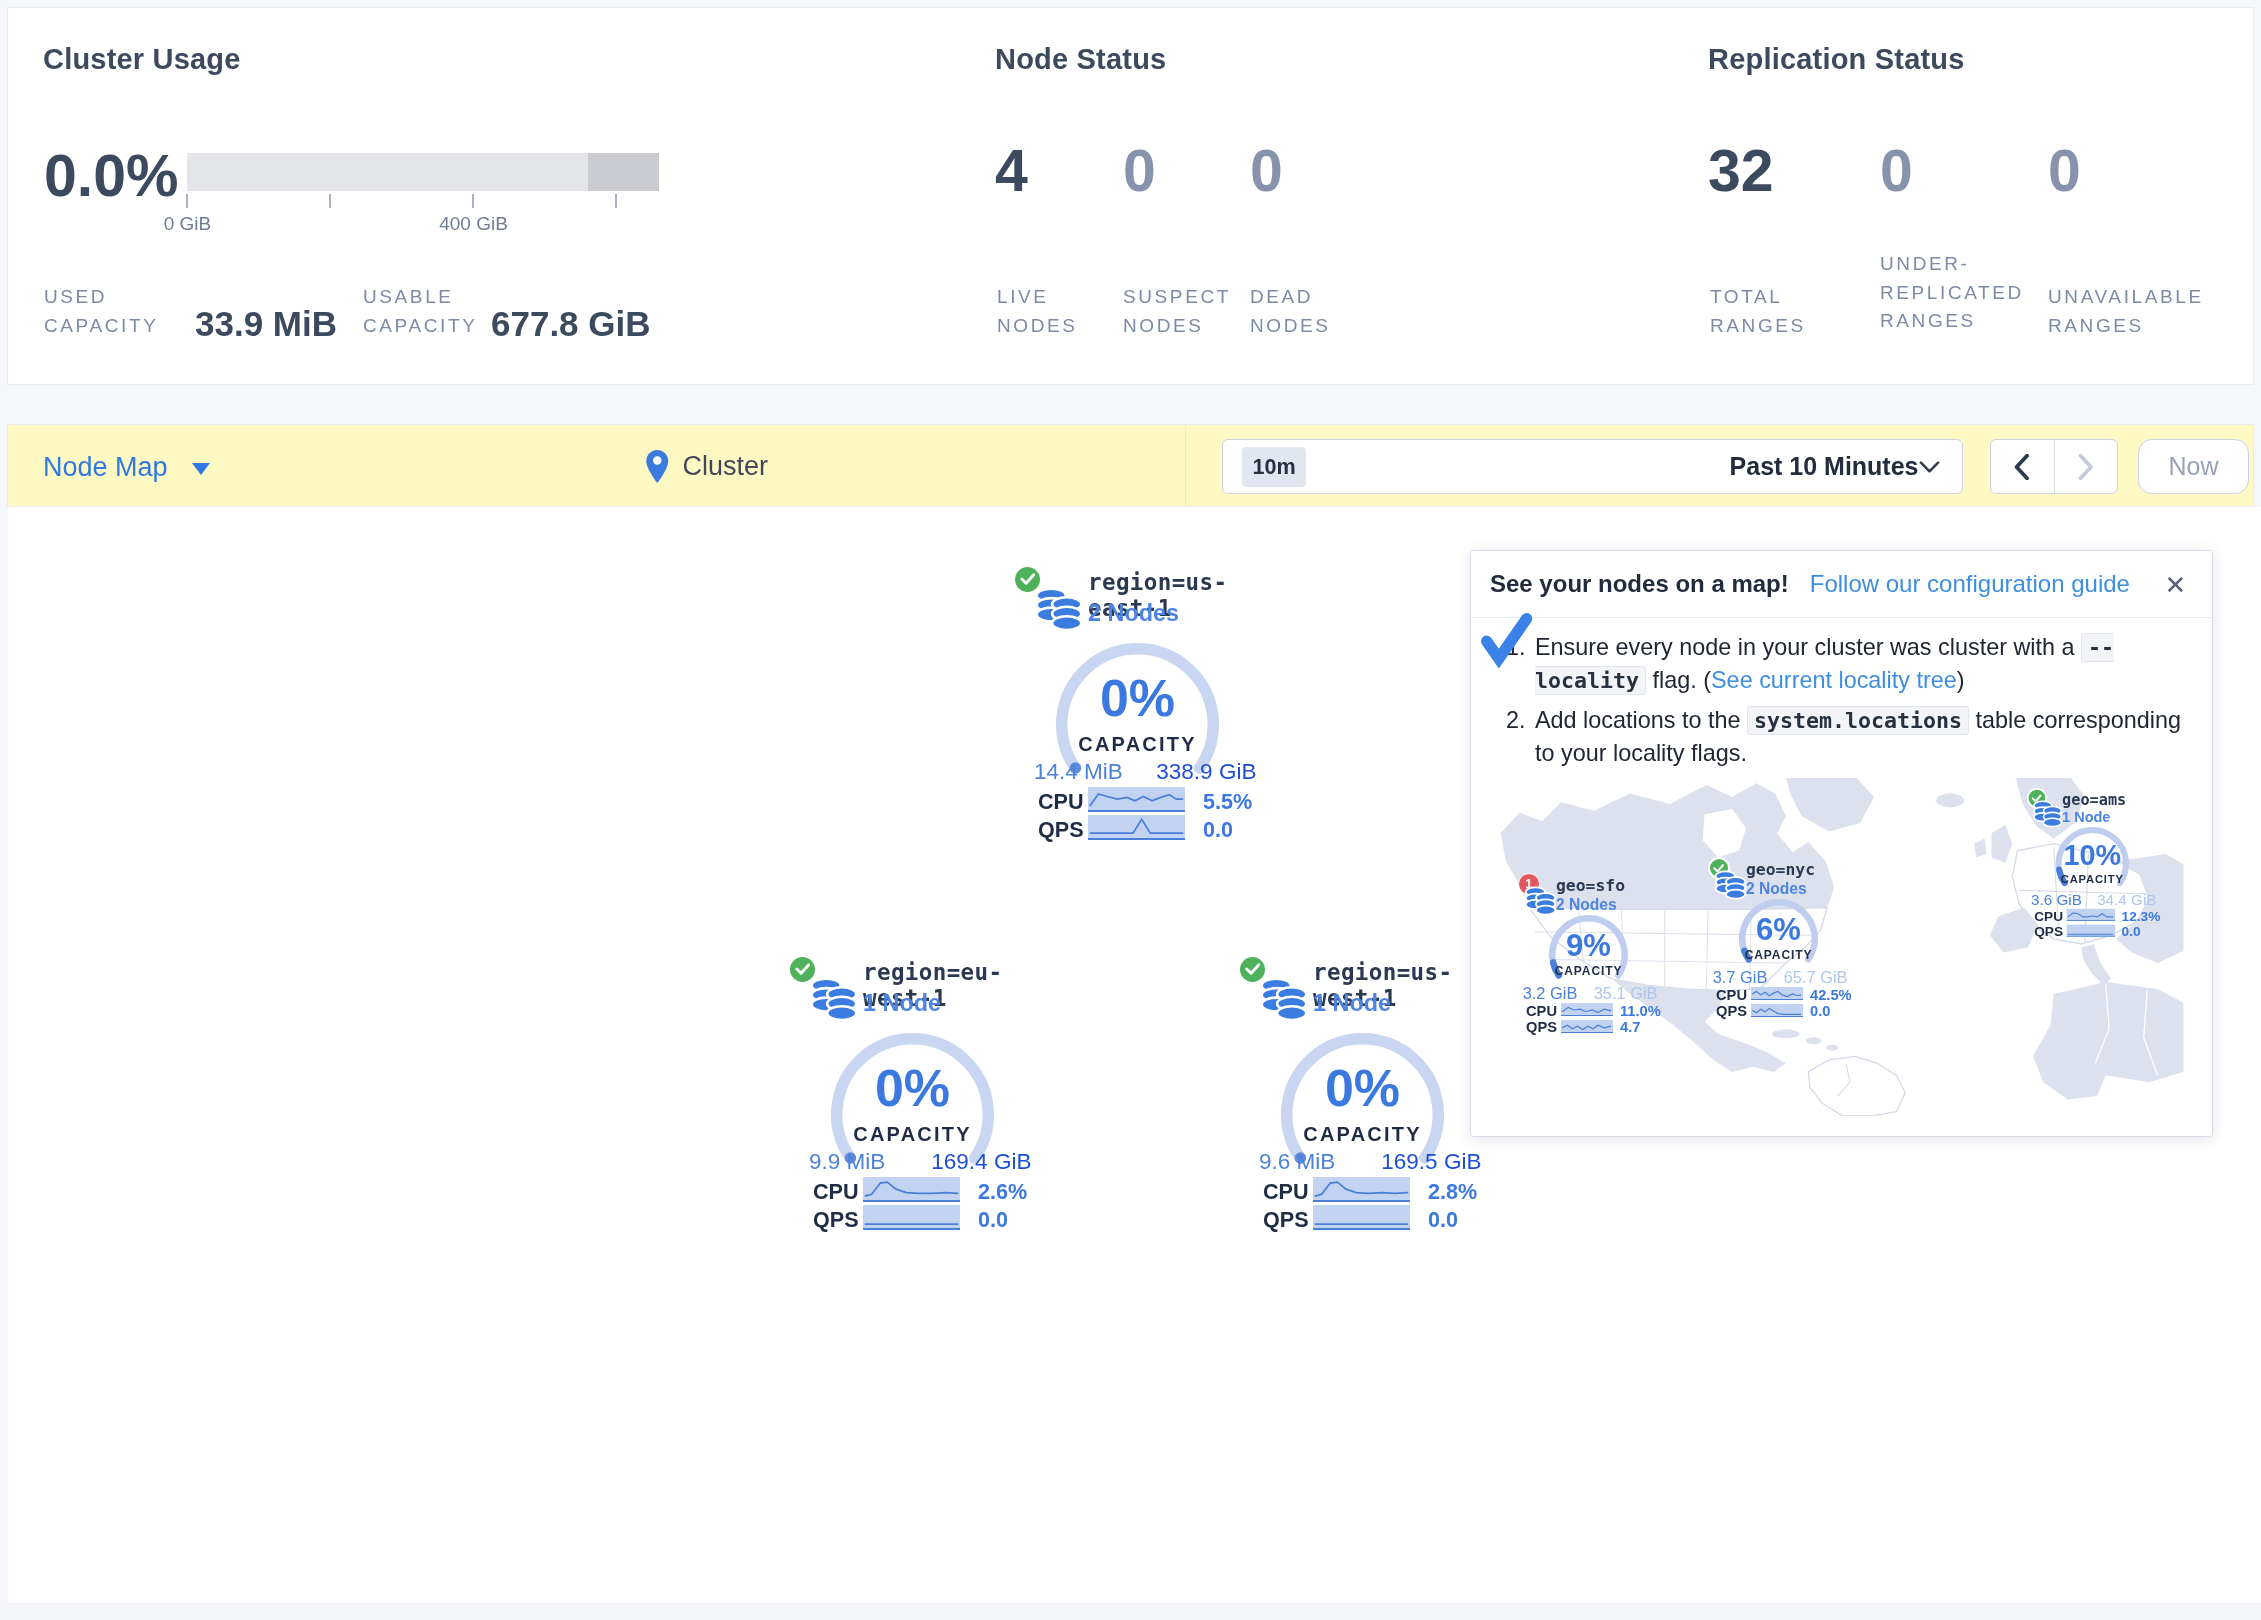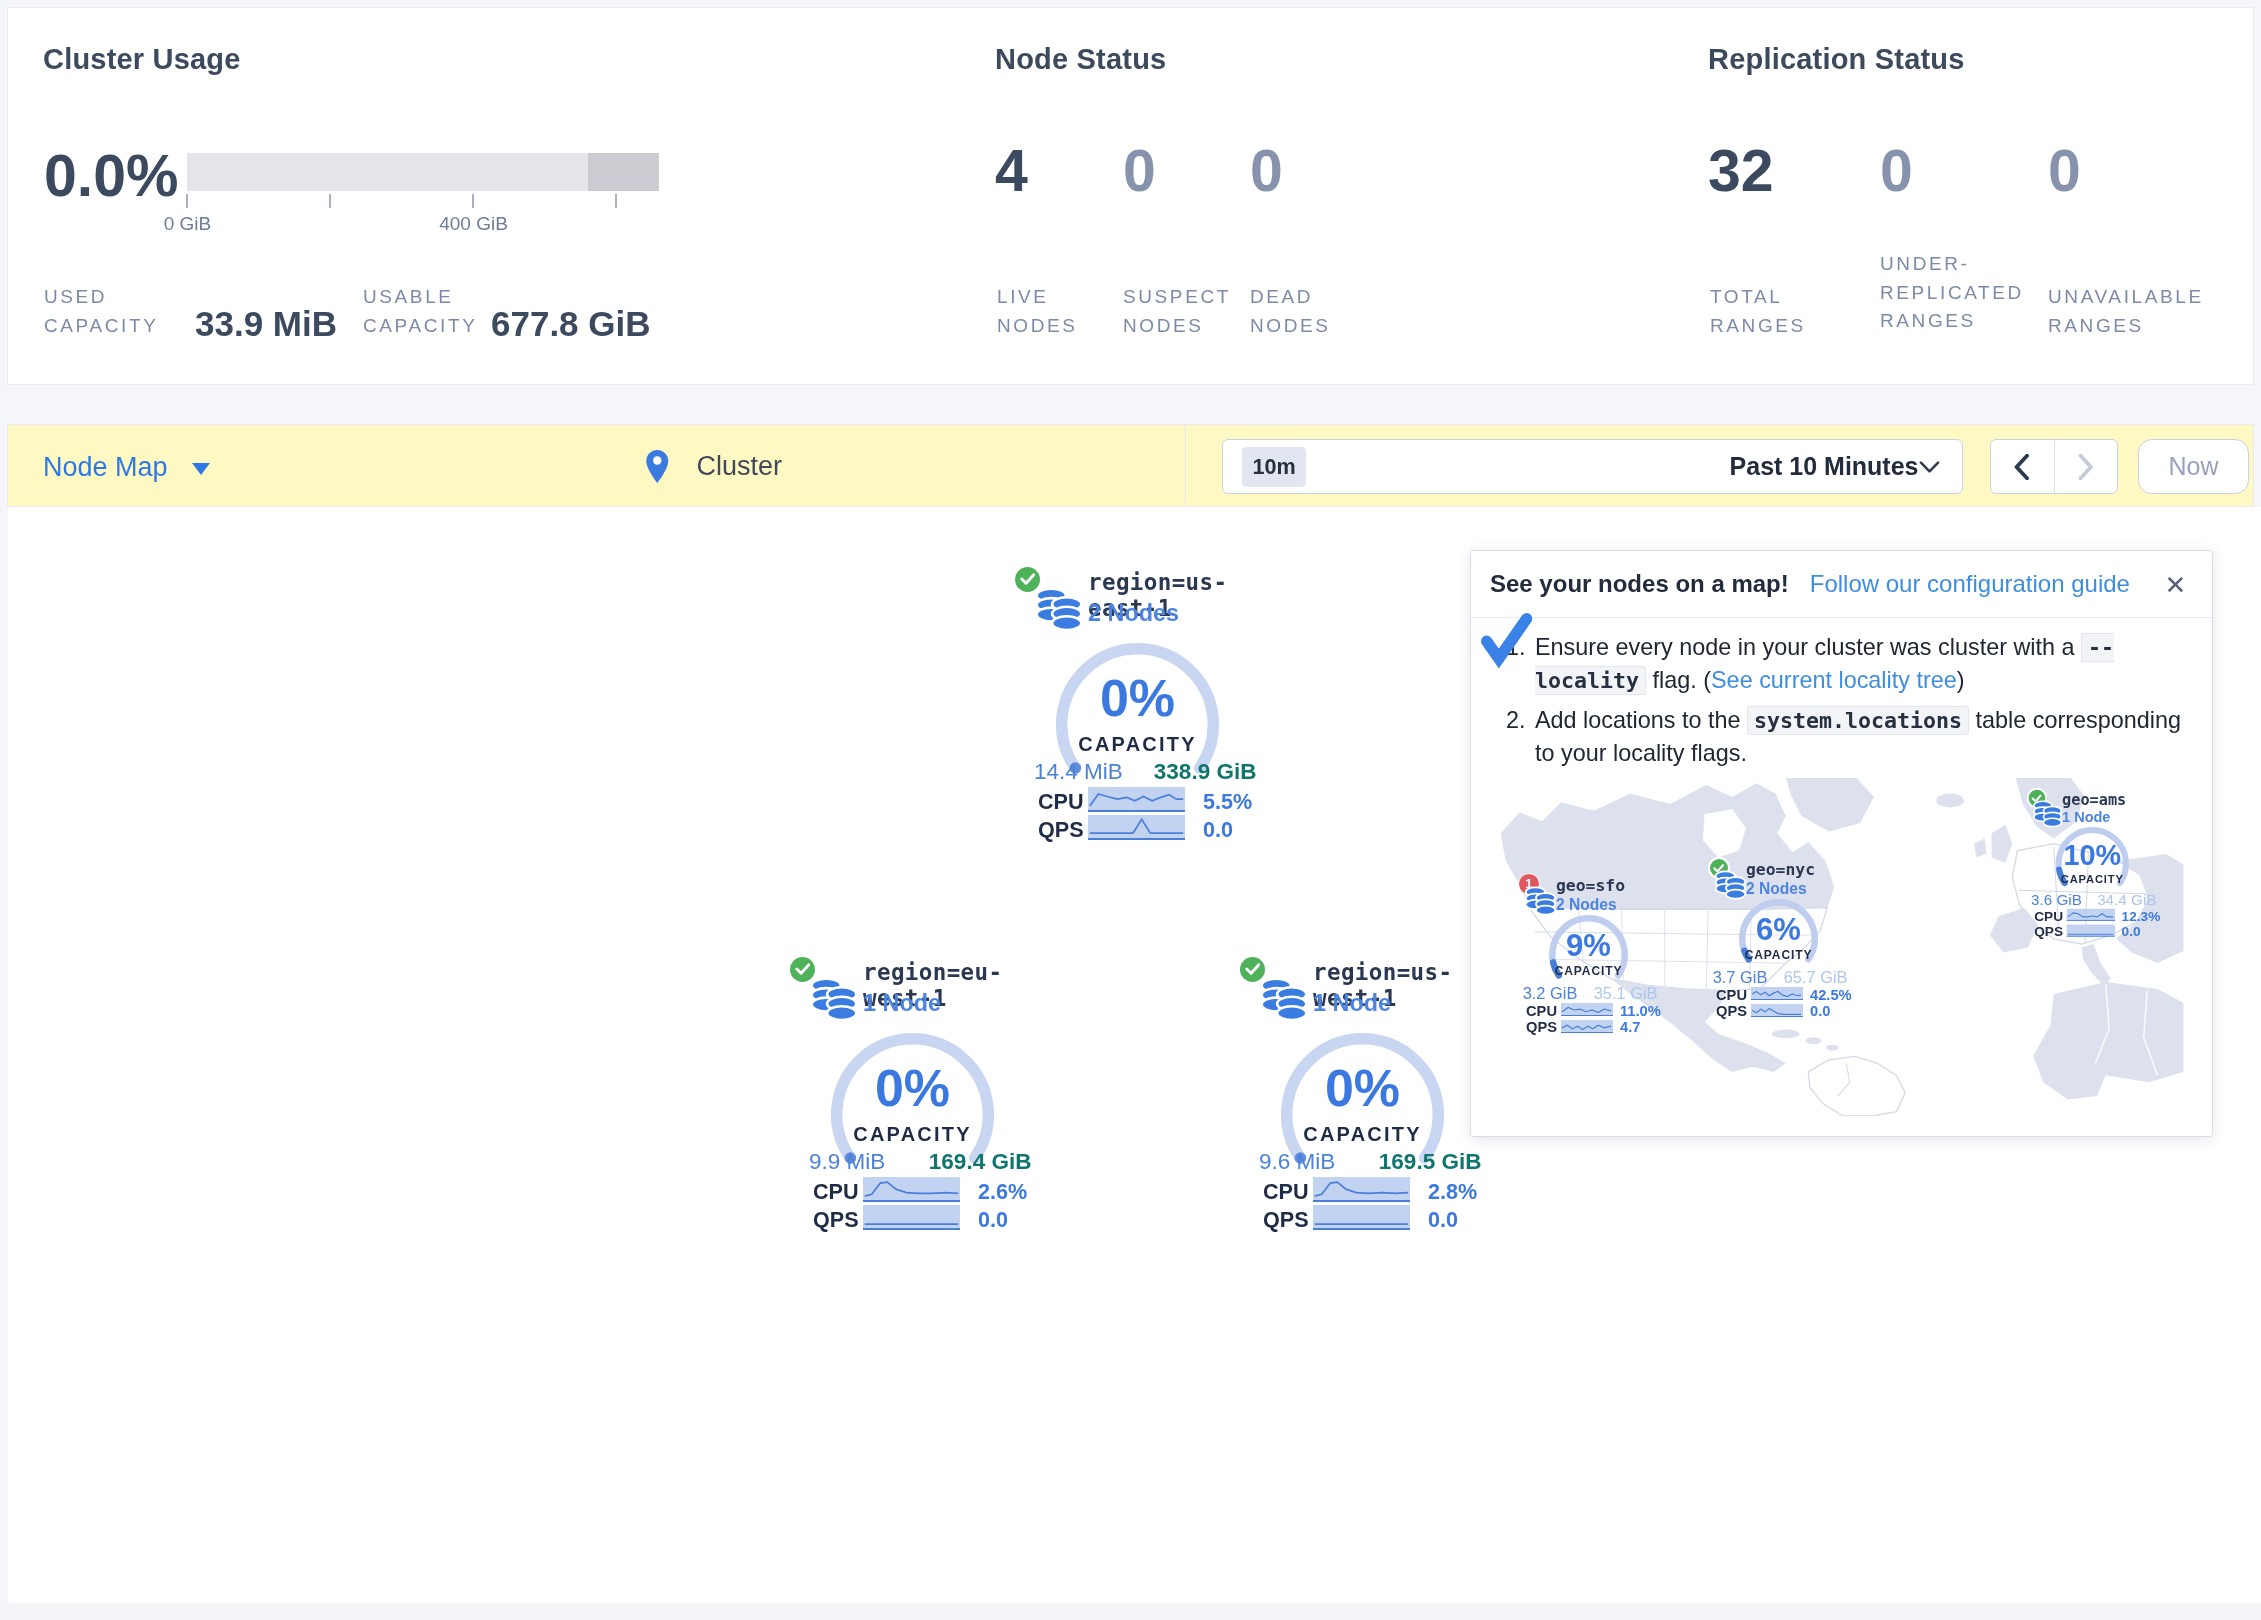--- a/index.html
+++ b/index.html
@@ -31,21 +31,21 @@
   
   .toolbar{
     left:7px;top:424px;right:7px;height:83px;background:#fef9c3;
     border:0.9px solid #e8eaf2;box-sizing:border-box;text-align:right;
   }
   .view-selector{left:35px;top:21px;height:42px;display:flex;align-items:center;cursor:pointer;}
   .view-selector-label{font-size:27px;color:#2f79e6;font-weight:500;}
   .tri-down{width:0;height:0;border-left:9.5px solid transparent;border-right:9.5px solid transparent;
     border-top:12px solid #2f79e6;margin-left:24px;margin-top:3.5px;}
   .breadcrumb{left:638px;top:19px;height:45px;display:flex;align-items:center;}
-  .breadcrumb-label{font-size:27px;color:#42485a;margin-left:28px;}
+  .breadcrumb-label{font-size:27px;color:#42485a;margin-left:14px;}
   .tb-divider{left:1177px;top:0;bottom:0;width:0.9px;background:#e4e7ef;}
   .time-dd{
     left:1214px;top:14px;width:741px;height:55px;border:0.9px solid #c9d2e4;border-radius:6px;
     display:flex;align-items:center;box-sizing:border-box;background:#fff;cursor:pointer;
   }
   .time-badge{
     margin-left:19px;background:#e2e6f0;border-radius:4.3px;padding:7px 10.4px;
     font-size:21.6px;font-weight:700;color:#27303f;
   }
   .time-label{margin-left:22.5px;font-size:25px;font-weight:700;color:#222c3c;flex:1;}
@@ -74,21 +74,21 @@
   .warn-badge{
     width:22.5px;height:22.5px;border-radius:50%;background:#e1575e;
     display:flex;align-items:center;justify-content:center;
     color:#fff;font-size:13px;font-weight:700;border:1.7px solid #fff;box-sizing:border-box;
   }
   .region-name{font-family:"DejaVu Sans Mono", monospace;font-size:22.5px;font-weight:700;color:#2b3852;letter-spacing:0.4px;}
   .region-nodes{font-size:23.4px;font-weight:700;color:#4c84e0;}
   .gauge-pct{font-size:52px;font-weight:700;color:#3b79e0;text-align:center;}
   .gauge-cap{font-size:20px;font-weight:700;color:#1f2c45;letter-spacing:2.2px;text-align:center;}
   .val-used{font-size:22.5px;color:#4c82d8;}
-  .val-usable{font-size:22.5px;color:#0f766e;font-weight:bold;}
+  .val-usable{font-size:22.5px;color:#1d4ed8;}
   .metric-label{font-size:21.6px;font-weight:700;color:#1f2c45;}
   .metric-value{font-size:21.6px;font-weight:700;color:#3b79e0;}
   .spark{background:#c2d3f1;border-bottom:2.6px solid #4a7fd9;}
   
   .popup{
     left:1470px;top:550px;width:743px;height:587px;background:#fff;
     border:0.9px solid #d9dde8;border-radius:3.5px;box-shadow:0 2.6px 14px rgba(40,50,80,.12);
     box-sizing:border-box;
   }
   .popup-header{

